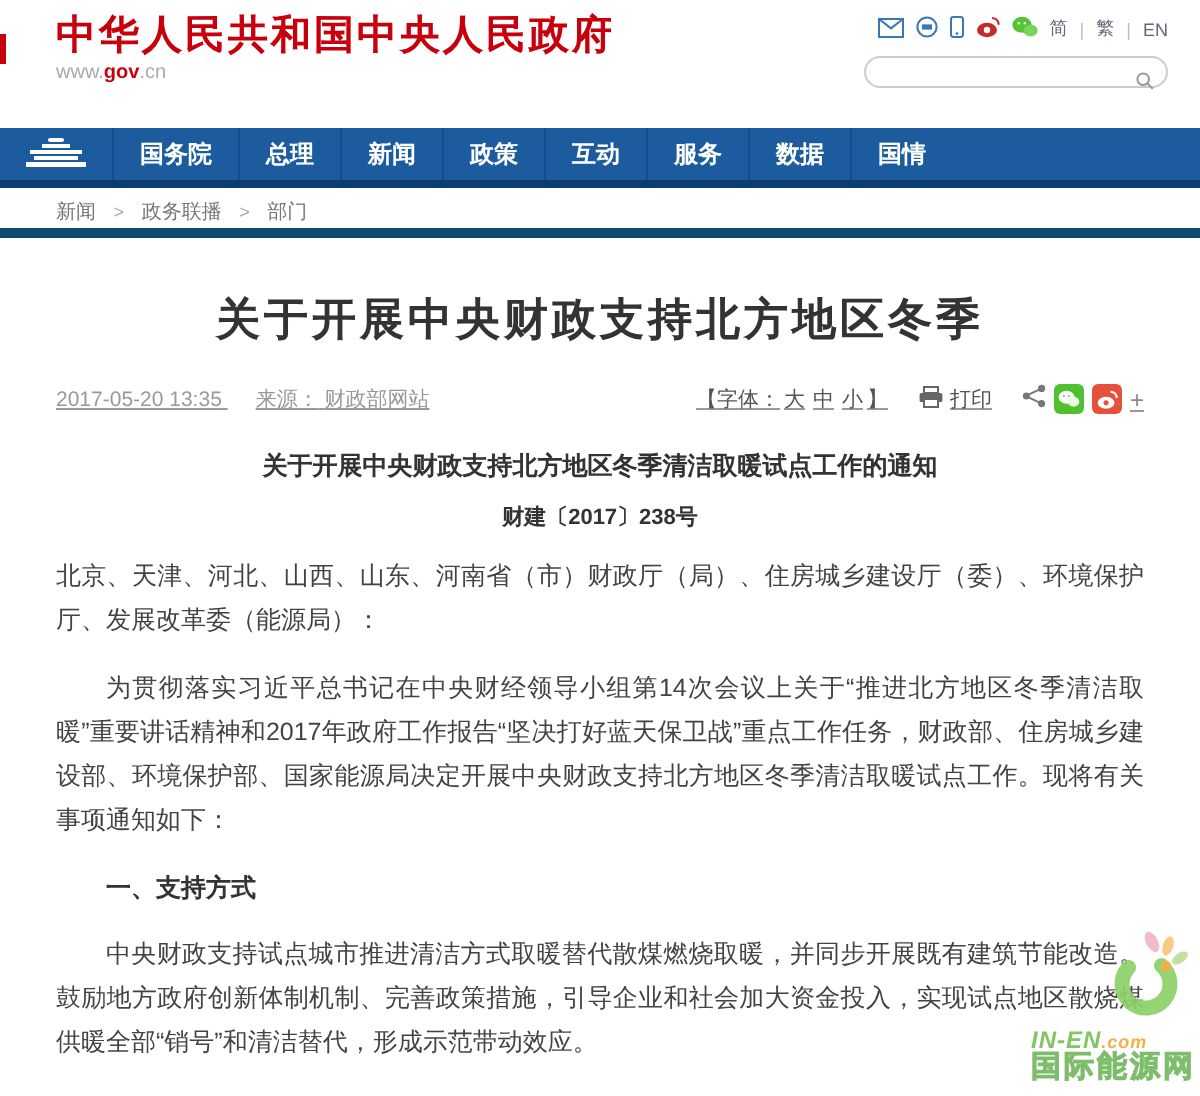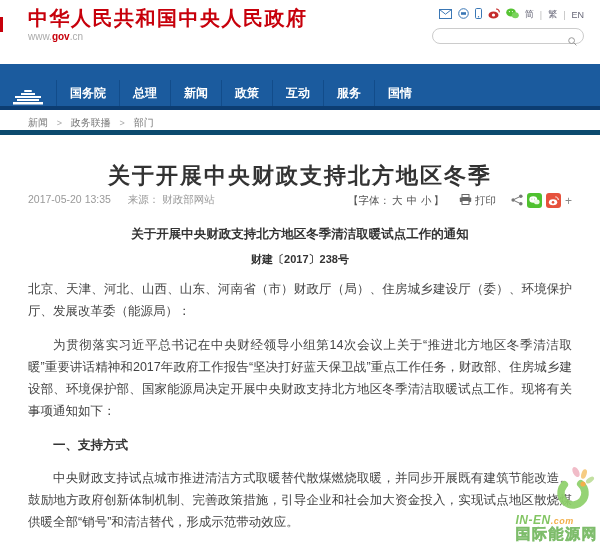--- a/index.html
+++ b/index.html
@@ -18,40 +18,40 @@
   .site-url .brand { color:#c7000b; font-weight:bold; }
   .header-right { position:absolute; right:16px; top:8px; }
   .icon-row { display:flex; align-items:center; justify-content:flex-end; gap:6px; font-size:9px; color:#667; }
   .icon-row .lang { color:#667; text-decoration:none; cursor:pointer; }
   .icon-row .sep { color:#bbb; }
   .search-pill { margin-top:7px; width:152px; height:16px; border:1px solid #ccc; border-radius:9px; position:relative; background:#fff; }
   .search-pill input { position:absolute; left:8px; top:1px; width:125px; height:12px; border:none; outline:none; font-size:9px; background:transparent; }
   .search-pill .mag { position:absolute; right:6px; top:3px; }
 
   
-  .nav { height:42px; background:#1b5b9e; display:flex; align-items:flex-end; }
+  .nav { height:26px; background:#1b5b9e; display:flex; align-items:center; }
   .nav-emblem { width:56px; display:flex; align-items:center; justify-content:center; }
   .nav-item { padding:0 13px; color:#fff; font-size:12px; font-weight:bold; line-height:26px;
               border-left:1px solid #124c8a; cursor:pointer; }
   .nav-fill { flex:1; border-left:1px solid #124c8a; }
   .nav-strip { height:4px; background:#0c3d72; }
 
   
   .breadcrumb { height:25px; line-height:25px; padding-left:28px; font-size:10px; color:#777;
                 border-bottom:5px solid #0c4a6e; background:#fff; }
   .breadcrumb .crumb { color:#777; cursor:pointer; }
   .breadcrumb .bsep { color:#aaa; padding:0 6px; font-size:9px; }
 
   
   .article { padding:0 28px; }
   .article-title { margin-top:24px; text-align:center; font-size:22px; font-weight:bold;
                    color:#333; line-height:1.55; letter-spacing:2px;
                    font-family:"Liberation Sans","DejaVu Sans",sans-serif; }
-  .meta-row { display:flex; justify-content:space-between; 
-              font-size:10.5px; color:#999; }
+  .meta-row { margin-top:15px; display:flex; justify-content:space-between; align-items:center;
+              font-size:10.5px; color:#999;text-decoration:underline; }
   .meta-left .src-label { margin-left:14px; }
   .meta-right { display:flex; align-items:center; gap:5px; color:#555; }
   .font-widget { color:#555; }
   .font-widget .fsize { cursor:pointer; padding:0 2px; }
   .print-group { display:flex; align-items:center; gap:3px; margin-left:10px; cursor:pointer; color:#555; }
   .share-group { display:flex; align-items:center; gap:4px; margin-left:10px; }
   .badge { width:15px; height:15px; border-radius:3px; display:inline-flex; align-items:center;
            justify-content:center; cursor:pointer; }
   .badge.wechat { background:#4fc12f; }
   .badge.weibo  { background:#e6513c; }
@@ -145,20 +145,21 @@
       <rect x="6" y="9" width="22" height="2"></rect>
       <rect x="2" y="12" width="30" height="2.5"></rect>
     </svg>
   </div>
   <div class="nav-item">国务院</div>
   <div class="nav-item">总理</div>
   <div class="nav-item">新闻</div>
   <div class="nav-item">政策</div>
   <div class="nav-item">互动</div>
   <div class="nav-item">服务</div>
+  <div class="nav-item">数据</div>
   <div class="nav-item">国情</div>
   <div class="nav-fill"></div>
 </div>
 <div class="nav-strip"></div>
 
 <div class="breadcrumb">
   <span class="crumb">新闻</span>
   <span class="bsep">&gt;</span>
   <span class="crumb">政务联播</span>
   <span class="bsep">&gt;</span>

